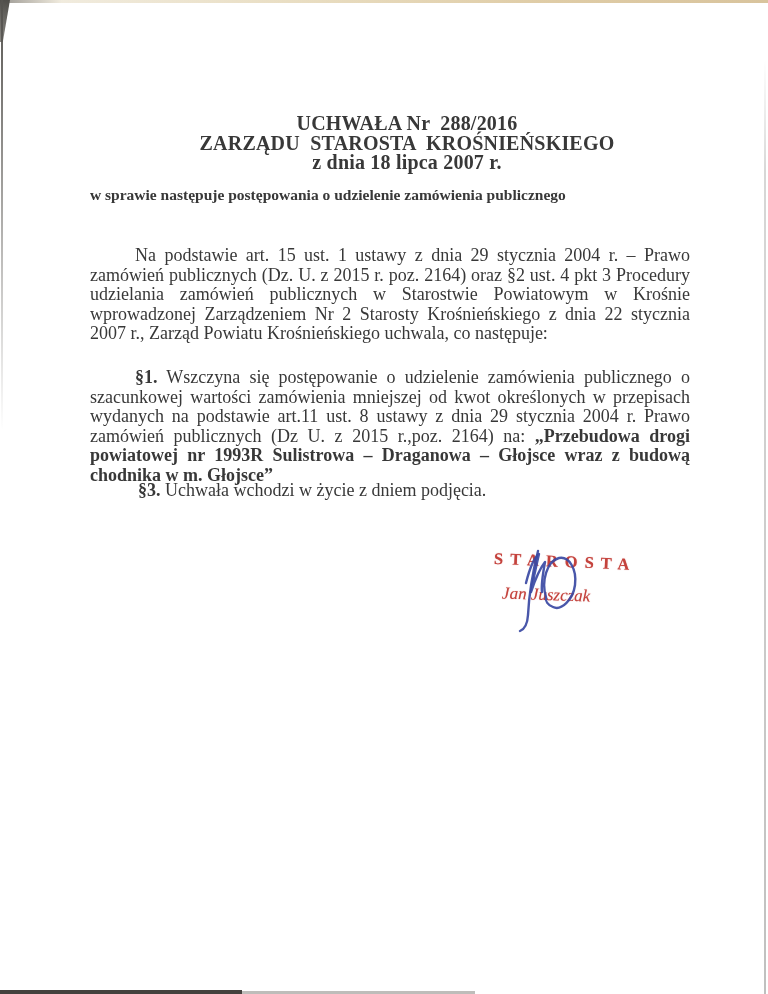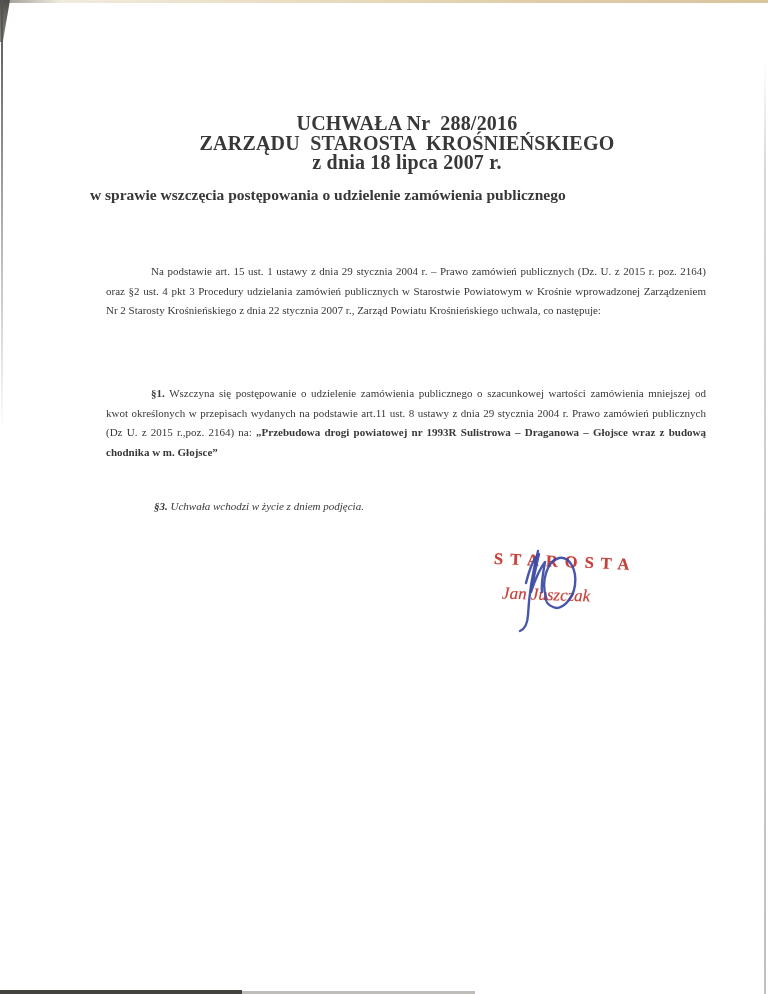--- a/index.html
+++ b/index.html
@@ -50,28 +50,28 @@
     margin-left: 23px;
   }
   .title-line { white-space: pre-wrap; }
 
   .subject {
     position: absolute; top: 186px; left: 90px; width: 610px; margin: 0;
     font-weight: bold; font-size: 15.5px;
   }
 
   .par {
-    position: absolute; left: 90px; width: 600px; margin: 16px;
-    font-size: 11px; line-height: 19.5px;
+    position: absolute; left: 90px; width: 600px; margin: 0;
+    font-size: 18px; line-height: 19.5px;
     text-align: justify;
   }
   .preamble { top: 246px; text-indent: 45px; }
   .sec1     { top: 368px; text-indent: 45px; }
   .sec2     { top: 449px; text-indent: 48px; text-align: left; }
-  .sec3     { top: 481px; text-indent: 48px; text-align: left; font-style: italic; }
+  .sec3     { top: 481px; text-indent: 48px; text-align: left; }
   .par b { font-weight: bold; }
 
   
   .signature-area {
     position: absolute; left: 480px; top: 545px; width: 190px; height: 100px;
     --stamp-color: #c4423c;
   }
   .stamp-title {
     position: absolute; left: 14px; top: 7px;
     font-size: 16.5px; font-weight: bold; letter-spacing: 7px;
@@ -103,21 +103,21 @@
   <div class="right-line"></div>
   <div class="bottom-strip-dark"></div>
   <div class="bottom-strip-light"></div>
 
   <div class="title-block">
     <div class="title-line">UCHWAŁA Nr  288/2016</div>
     <div class="title-line">ZARZĄDU  STAROSTA  KROŚNIEŃSKIEGO</div>
     <div class="title-line">z dnia 18 lipca 2007 r.</div>
   </div>
 
-  <p class="subject">w sprawie wszczęcia postępowania o udzielenie zamówienia publicznego</p>
+  <p class="subject">w sprawie następuje postępowania o udzielenie zamówienia publicznego</p>
 
   <p class="par preamble">Na podstawie art. 15 ust. 1 ustawy z dnia 29 stycznia 2004 r. – Prawo zamówień publicznych (Dz. U. z 2015 r. poz. 2164) oraz §2 ust. 4 pkt 3 Procedury udzielania zamówień publicznych w Starostwie Powiatowym w Krośnie wprowadzonej Zarządzeniem Nr 2 Starosty Krośnieńskiego z dnia 22 stycznia 2007 r., Zarząd Powiatu Krośnieńskiego uchwala, co następuje:</p>
 
   <p class="par sec1"><b>§1.</b><span> Wszczyna się postępowanie o udzielenie zamówienia publicznego o szacunkowej wartości zamówienia mniejszej od kwot określonych w przepisach wydanych na podstawie art.11 ust. 8 ustawy z dnia 29 stycznia 2004 r. Prawo zamówień publicznych (Dz U. z 2015 r.,poz. 2164) na: </span><b>„Przebudowa drogi powiatowej nr 1993R Sulistrowa – Draganowa – Głojsce wraz z budową chodnika w m. Głojsce”</b></p>
 
 
   <p class="par sec3"><b>§3.</b><span> Uchwała wchodzi w życie z dniem podjęcia.</span></p>
 
   <div class="signature-area" style="--stamp-color: #c4423c;">
     <div class="stamp-title">STAROSTA</div>

